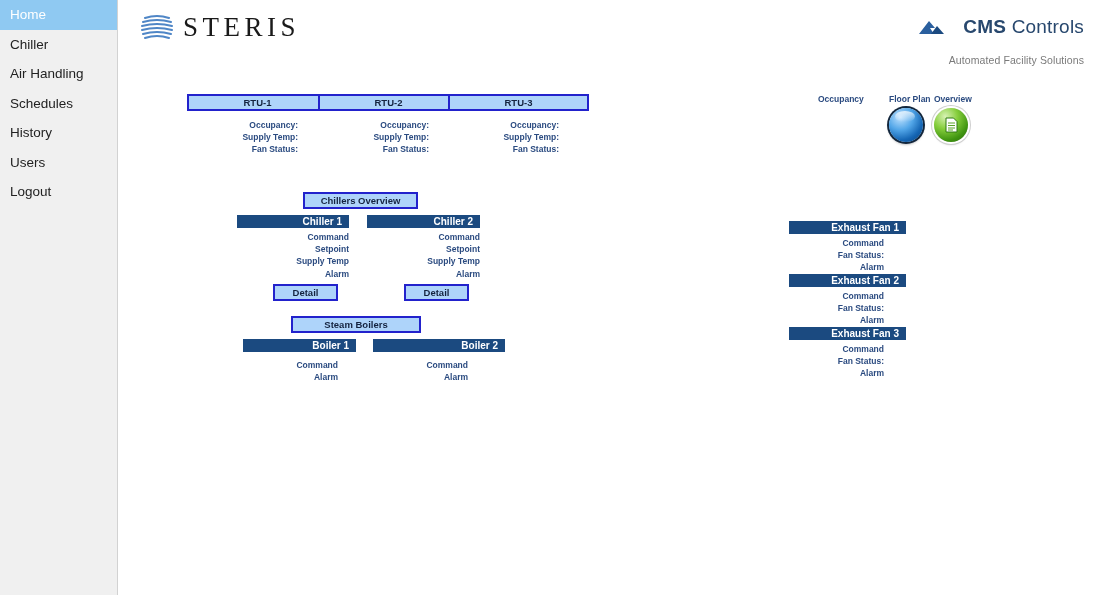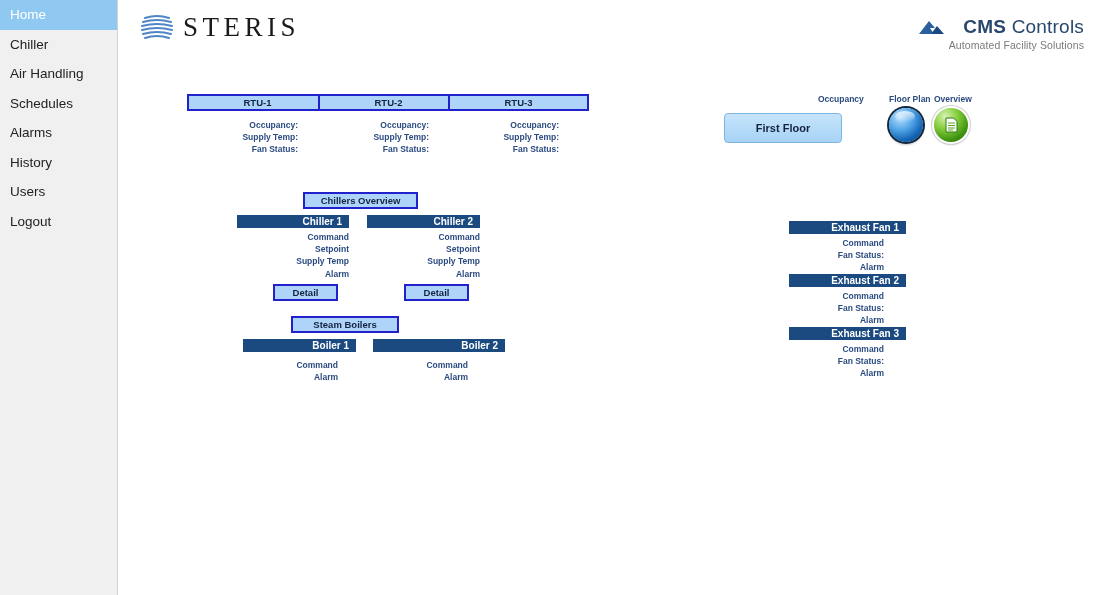--- a/index.html
+++ b/index.html
@@ -65,21 +65,21 @@
     text-align: right;
   }
   .cms-row { display: flex; align-items: center; justify-content: flex-end; gap: 18px; }
   .cms-mark { width: 27px; height: 17px; display: block; }
   .cms-title { font-size: 19px; color: #28486e; letter-spacing: .2px; }
   .cms-title b { font-weight: bold; }
   .cms-title span { font-weight: normal; }
   .cms-sub {
     font-size: 10.5px;
     color: #7a7a7a;
-    margin-top: 1px;
+    margin-top: 16px;
     letter-spacing: .1px;
   }
 
   
   .pt-label {
     font-size: 8.5px;
     font-weight: bold;
     color: #2b4b80;
     text-align: right;
     line-height: 12.2px;
@@ -178,21 +178,20 @@
 </head>
 <body>
 
 <div id="app">
 
   <nav id="sidebar">
       <div class="nav-item active">Home</div>
       <div class="nav-item">Chiller</div>
       <div class="nav-item">Air Handling</div>
       <div class="nav-item">Schedules</div>
-      <div class="nav-item">Alarms</div>
       <div class="nav-item">History</div>
       <div class="nav-item">Users</div>
       <div class="nav-item">Logout</div>
     </nav>
 
   <div id="steris-logo">
     <svg class="steris-mark" viewBox="0 0 34 27">
       <g stroke="#4f86c6" stroke-width="2.1" fill="none" stroke-linecap="round">
         <path d="M5 4 Q17 0 29 4"></path>
         <path d="M3 8 Q17 4 31 8"></path>
@@ -236,21 +235,20 @@
       <div class="rtu" style="left: 448px; top: 94px;">
         <div class="lb-btn">RTU-3</div>
         <div class="rtu-lines">
           <div class="pt-label" style="width: 111px;">Occupancy:</div>
           <div class="pt-label" style="width: 111px;">Supply Temp:</div>
           <div class="pt-label" style="width: 111px;">Fan Status:</div>
         </div>
       </div>
     </div>
 
-  <div id="first-floor-btn">First Floor</div>
 
   <div class="icon-head" style="left:818px; top:94px;">Occupancy</div>
   <div class="icon-head" style="left:889px; top:94px;">Floor Plan</div>
   <div class="icon-head" style="left:934px; top:94px;">Overview</div>
 
   <div class="orb orb-globe" style="left:889px; top:108px;"></div>
   <div class="orb orb-doc" style="left:934px; top:108px;">
     <svg class="doc-glyph" viewBox="0 0 13 16">
       <path d="M1 1 H8.5 L12 4.5 V15 H1 Z" fill="#ffffff" stroke="#2f7a12" stroke-width="1"></path>
       <g stroke="#5aa32a" stroke-width="1">
@@ -279,21 +277,21 @@
         <div class="rtu-lines" style="margin-top: 3px;">
           <div class="pt-label" style="width: 113px;">Command</div>
           <div class="pt-label" style="width: 113px;">Setpoint</div>
           <div class="pt-label" style="width: 113px;">Supply Temp</div>
           <div class="pt-label" style="width: 113px;">Alarm</div>
         </div>
         <div class="lb-btn" style="width: 65px; margin-left: 37px; margin-top: 4px;">Detail</div>
       </div>
     </div>
 
-  <div class="lb-btn" style="position:absolute; left:291px; top:316px; width:108px;">Steam Boilers</div>
+  <div class="lb-btn" style="position:absolute; left:291px; top:316px; width:130px;">Steam Boilers</div>
   <div id="boiler-blocks">
       <div class="col-block" style="left: 243px; top: 339px; width: 113px;">
         <div class="navy-bar" style="width: 113px;">Boiler 1</div>
         <div class="rtu-lines" style="margin-top: 7px;">
           <div class="pt-label" style="width: 95px;">Command</div>
           <div class="pt-label" style="width: 95px;">Alarm</div>
         </div>
       </div>
       <div class="col-block" style="left: 373px; top: 339px; width: 113px;">
         <div class="navy-bar" style="width: 132px;">Boiler 2</div>

